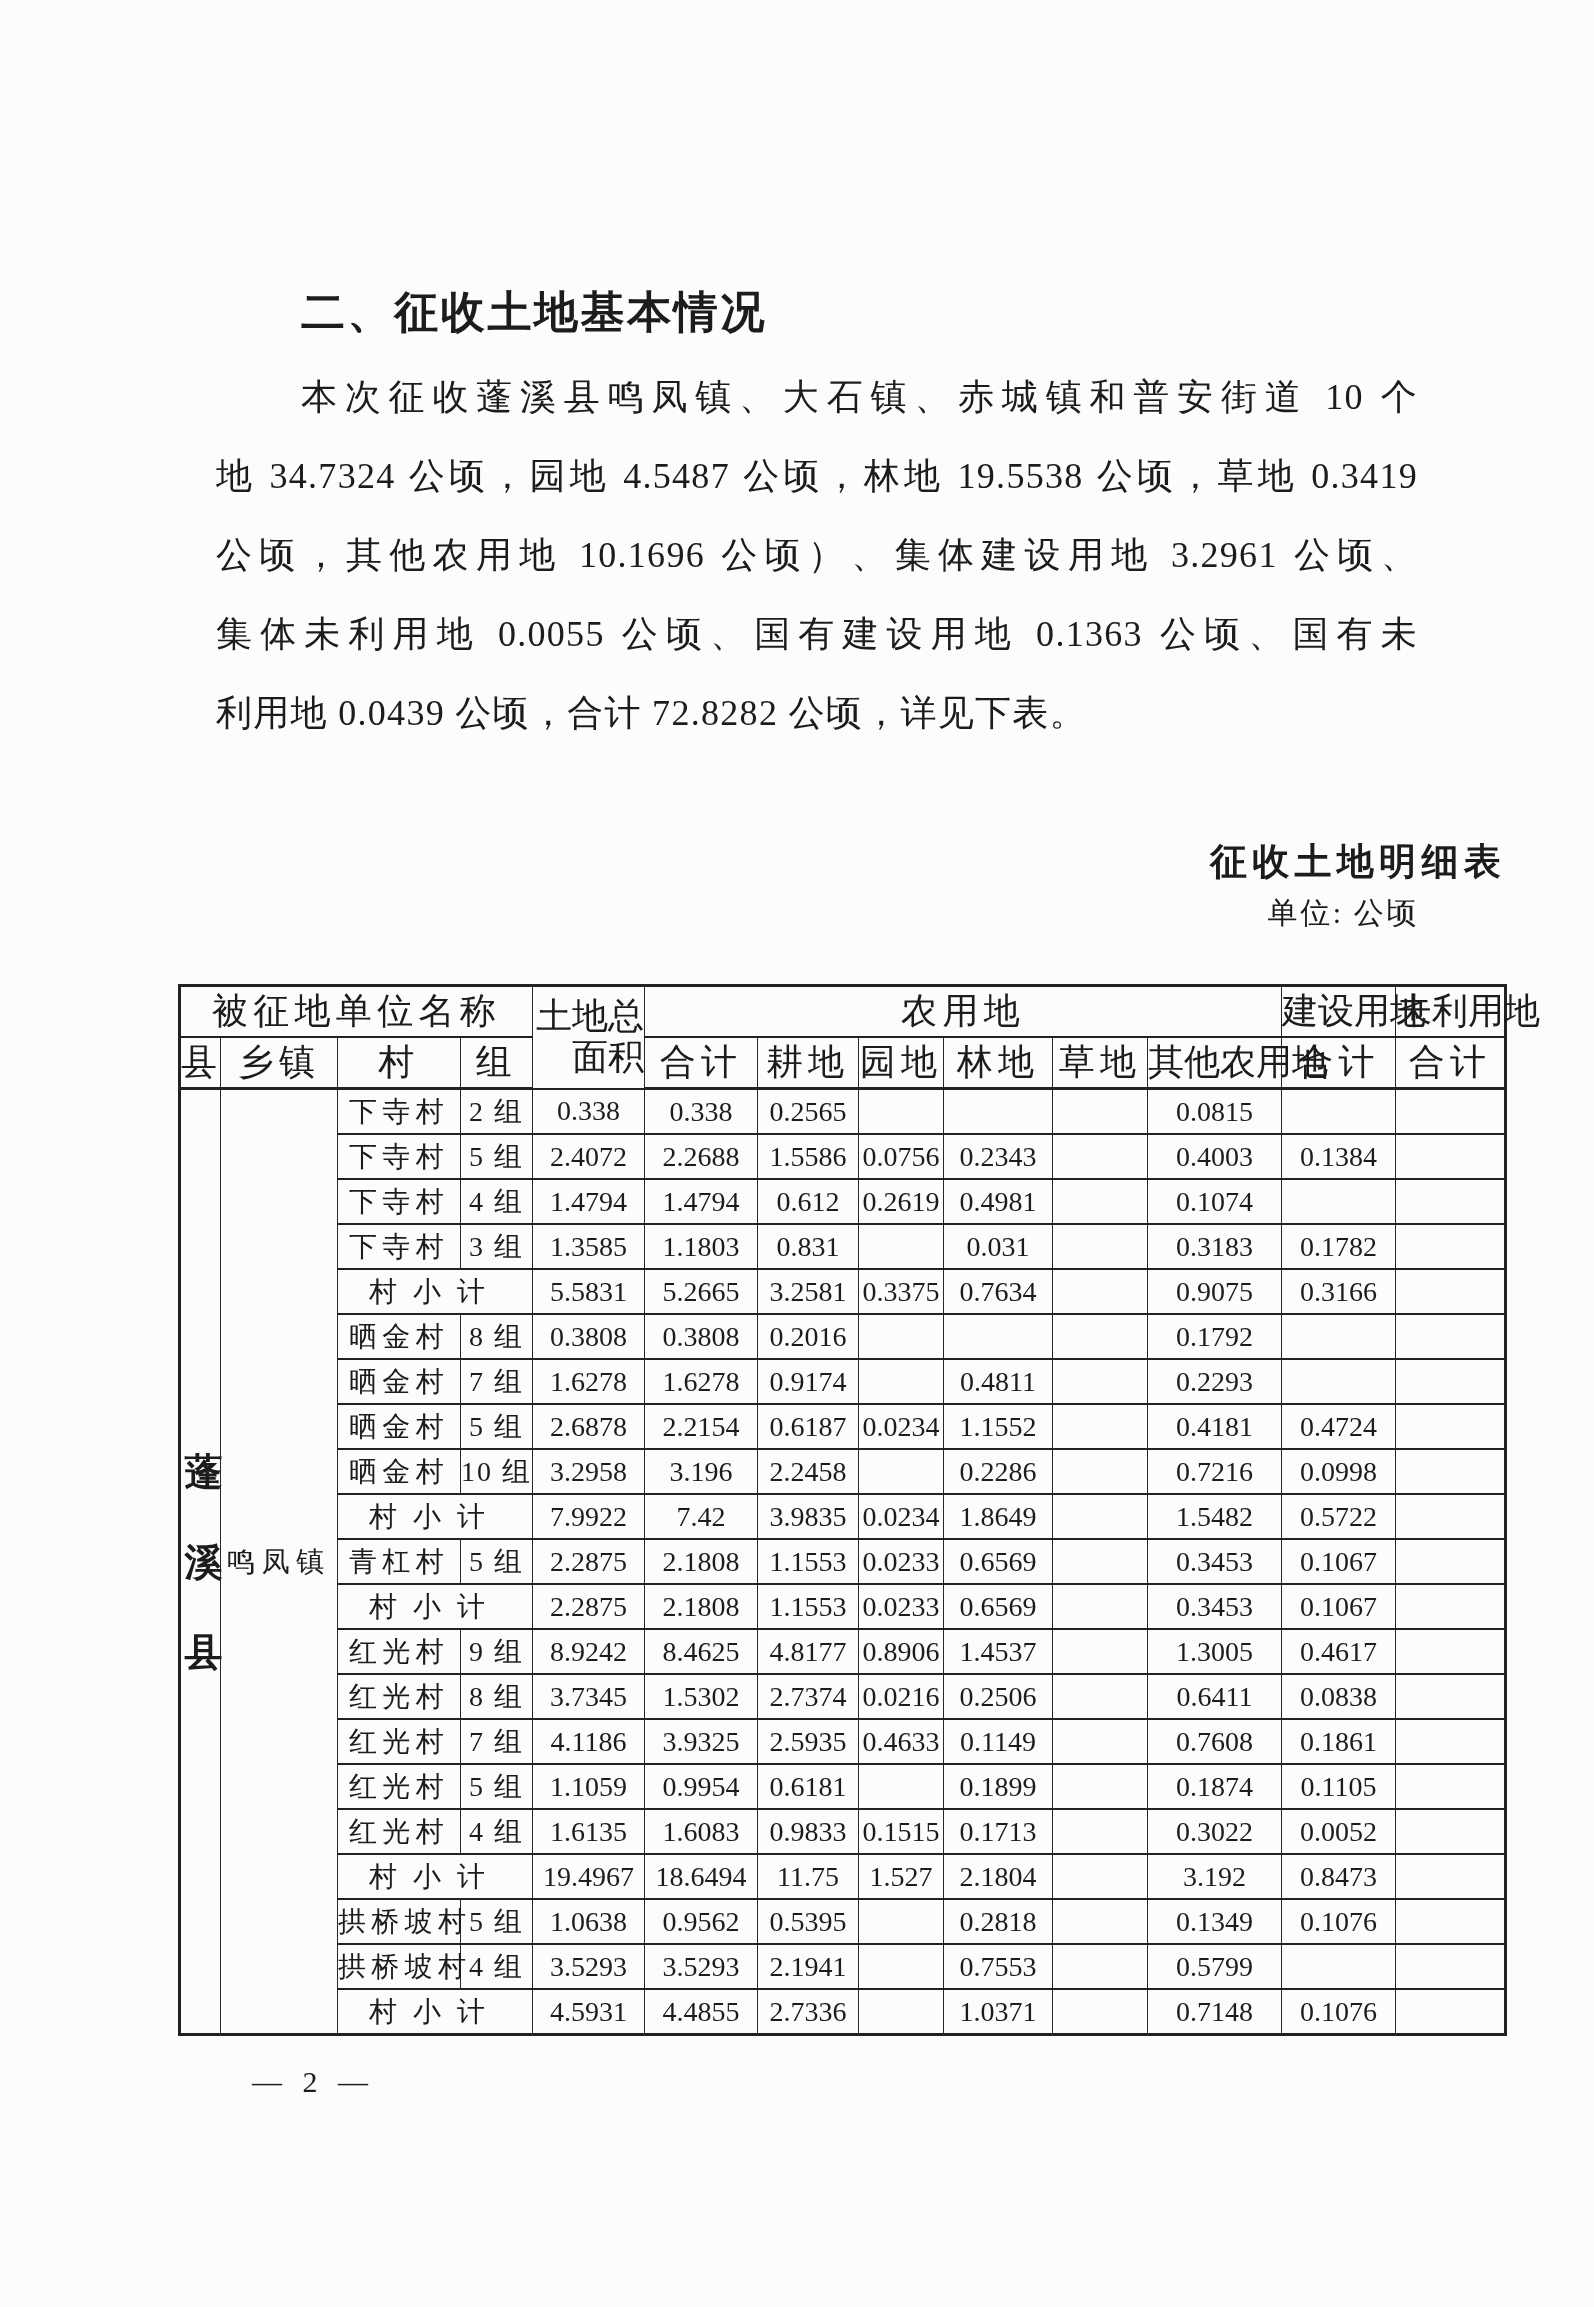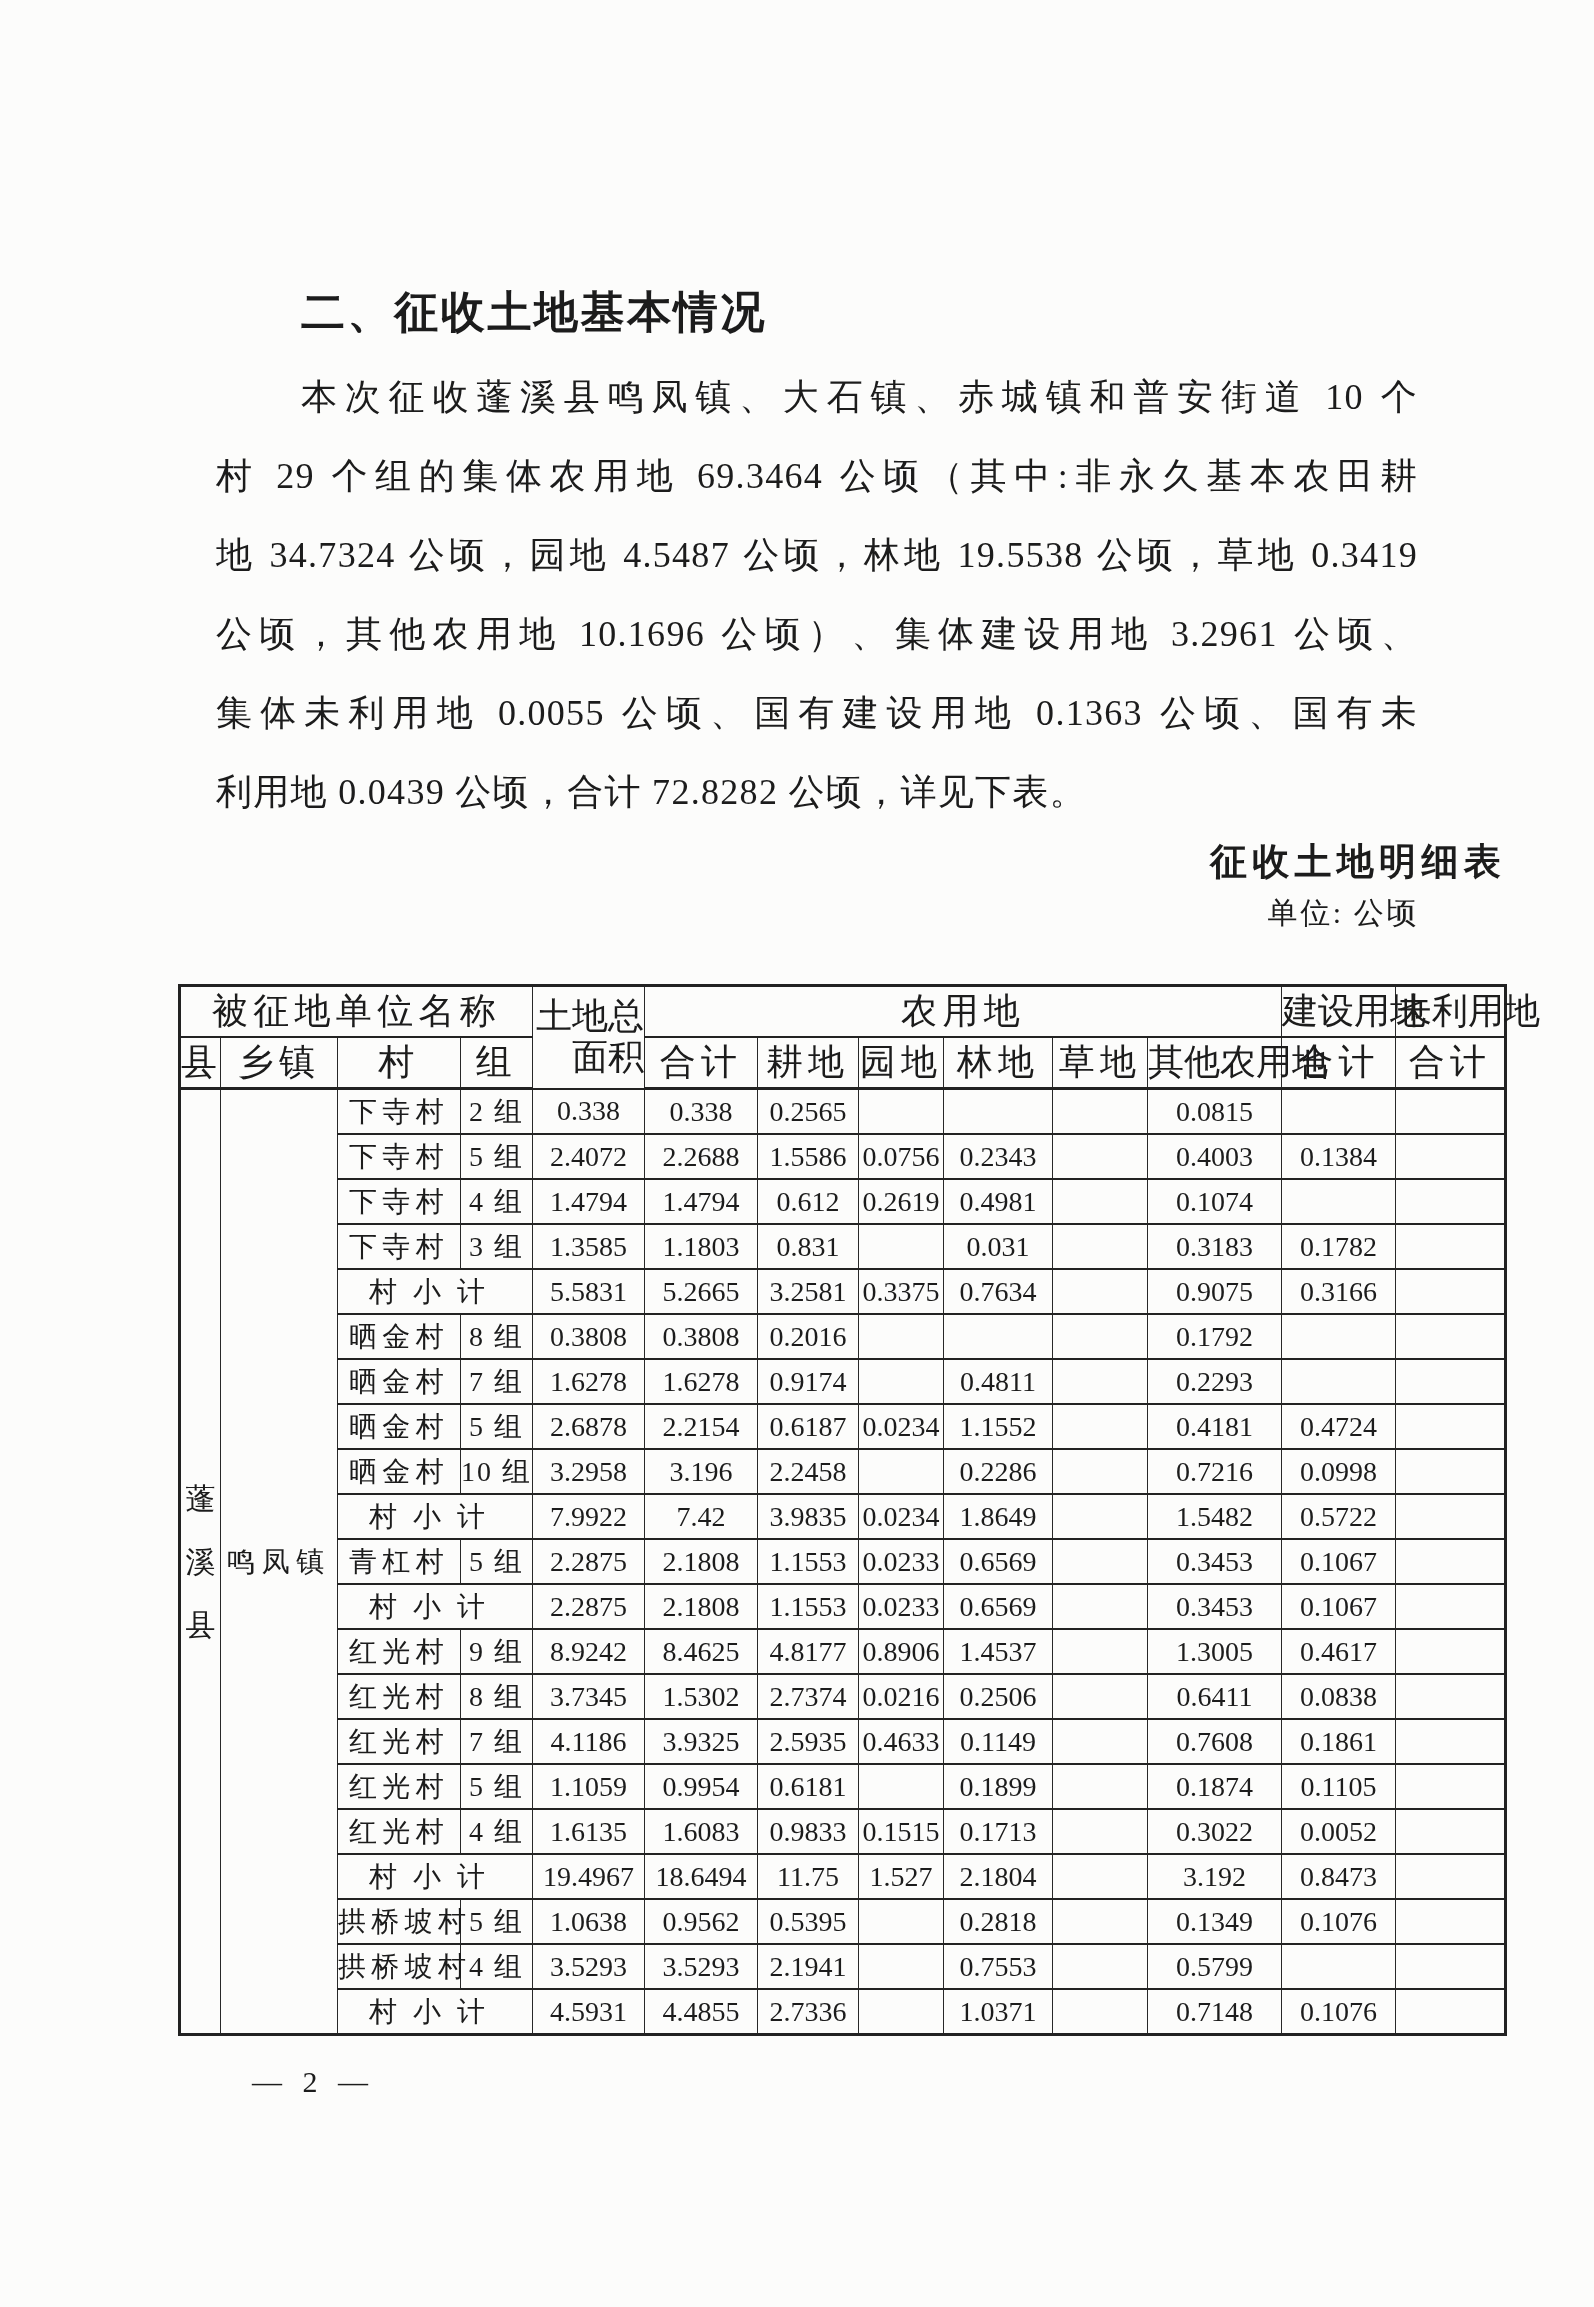--- a/index.html
+++ b/index.html
@@ -60,39 +60,38 @@
   table.land thead th.wrap {
     white-space: normal; line-height: 41px; letter-spacing: 0; text-align: right;
   }
   table.land tbody td { height: 43px; font-size: 28px; }
   td.num { letter-spacing: 0; }
   td.village { letter-spacing: 5.3px; white-space: nowrap; }
   td.group { letter-spacing: 2px; white-space: nowrap; }
   td.subtotal { letter-spacing: 16px; }
   td.county-cell { padding-bottom: 270px; }
   td.county-cell .vert {
-    width: 32px; margin: 0 auto; font-size: 30px;
-    line-height: 63px; word-break: break-all; letter-spacing: 0;
+    width: 32px; margin: 0 auto; font-size: 38px;
+    line-height: 90px; word-break: break-all; letter-spacing: 0; font-weight: bold;
   }
   td.township-cell { padding-bottom: 224px; font-size: 28px; letter-spacing: 6.6px; }
   .page-number {
     position: absolute; left: 252px; top: 2065px;
     font-size: 30px; word-spacing: 13px; white-space: nowrap;
   }
 </style>
 </head>
 <body>
 
 <div class="doc">
 
   <h2 class="heading">二、征收土地基本情况</h2>
 
   <div class="para">
     <div class="line first">本次征收蓬溪县鸣凤镇、大石镇、赤城镇和普安街道 10 个</div>
-    <div class="line">村 29 个组的集体农用地 69.3464 公顷（其中:非永久基本农田耕</div>
     <div class="line">地 34.7324 公顷，园地 4.5487 公顷，林地 19.5538 公顷，草地 0.3419</div>
     <div class="line">公顷，其他农用地 10.1696 公顷）、集体建设用地 3.2961 公顷、</div>
     <div class="line">集体未利用地 0.0055 公顷、国有建设用地 0.1363 公顷、国有未</div>
     <div class="line last">利用地 0.0439 公顷，合计 72.8282 公顷，详见下表。</div>
   </div>
 
   <div class="table-title">征收土地明细表</div>
 
   <div class="unit-label">单位: 公顷</div>
 

